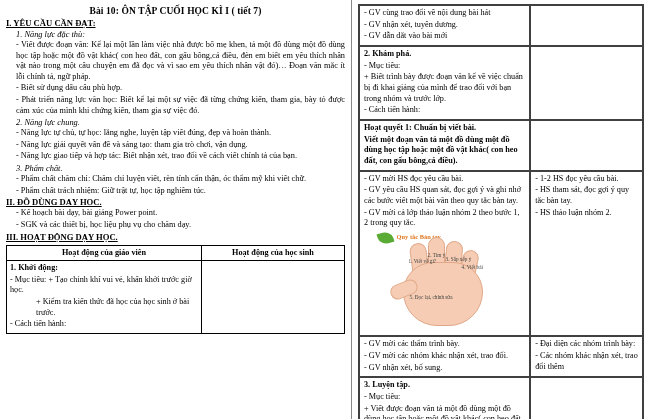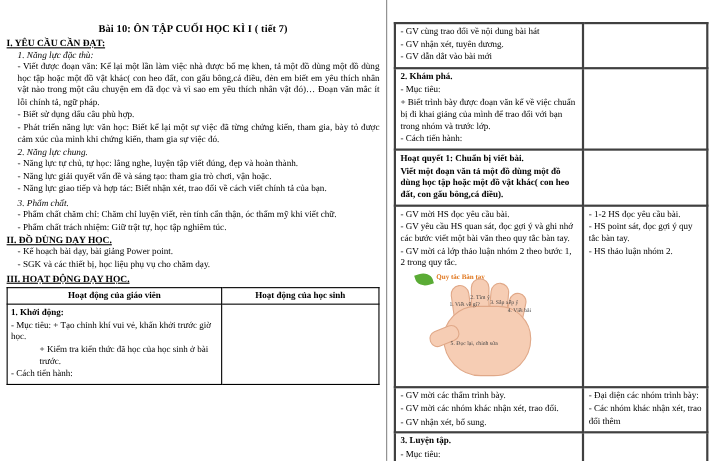--- a/index.html
+++ b/index.html
@@ -16,21 +16,21 @@
   }
   .page {
     position: relative;
     width: 650px;
     height: 419px;
     display: flex;
     box-sizing: border-box;
   }
   .col {
     box-sizing: border-box;
-    padding: 20px 6px 0 6px;
+    padding: 4px 6px 0 6px;
     position: relative;
   }
   .col-left {
     width: 352px;
     border-right: 1px solid #888;
   }
   .col-right {
     width: 298px;
   }
   .b { font-weight: bold; }
@@ -175,21 +175,21 @@
     <div class="t-title">Bài 10: ÔN TẬP CUỐI HỌC KÌ I ( tiết 7)</div>
     <div class="h1">I. YÊU CẦU CẦN ĐẠT:</div>
 
     <div class="h2">1. Năng lực đặc thù:</div>
     <div class="p">- Viết được đoạn văn: Kể lại một lần làm việc nhà được bố mẹ khen, tả một đồ dùng một đồ dùng học tập hoặc một đồ vật khác( con heo đất, con gấu bông,cá điều, đèn em biết em yêu thích nhân vật nào trong một câu chuyện em đã đọc và vì sao em yêu thích nhân vật đó)… Đoạn văn mắc ít lỗi chính tả, ngữ pháp.</div>
     <div class="p">- Biết sử dụng dấu câu phù hợp.</div>
     <div class="p">- Phát triển năng lực văn học: Biết kể lại một sự việc đã từng chứng kiến, tham gia, bày tỏ được cảm xúc của mình khi chứng kiến, tham gia sự việc đó.</div>
 
     <div class="h2">2. Năng lực chung.</div>
     <div class="p">- Năng lực tự chủ, tự học: lắng nghe, luyện tập viết đúng, đẹp và hoàn thành.</div>
-    <div class="p">- Năng lực giải quyết vấn đề và sáng tạo: tham gia trò chơi, vận hoặc.</div>
+    <div class="p">- Năng lực giải quyết vấn đề và sáng tạo: tham gia trò chơi, vận dụng.</div>
     <div class="p">- Năng lực giao tiếp và hợp tác: Biết nhận xét, trao đổi về cách viết chính tả của bạn.</div>
 
     <div class="h2">3. Phẩm chất.</div>
     <div class="p">- Phẩm chất chăm chỉ: Chăm chỉ luyện viết, rèn tính cẩn thận, óc thẩm mỹ khi viết chữ.</div>
     <div class="p">- Phẩm chất trách nhiệm: Giữ trật tự, học tập nghiêm túc.</div>
 
     <div class="h1">II. ĐỒ DÙNG DẠY HỌC.</div>
     <div class="p">- Kế hoạch bài dạy, bài giảng Power point.</div>
     <div class="p">- SGK và các thiết bị, học liệu phụ vụ cho chăm dạy.</div>
 
@@ -260,21 +260,21 @@
               <div class="ftxt lbl1">1. Viết về gì?</div>
               <div class="ftxt lbl2">2. Tìm ý</div>
               <div class="ftxt lbl3">3. Sắp xếp ý</div>
               <div class="ftxt lbl4">4. Viết bài</div>
               <div class="ftxt lbl5">5. Đọc lại, chỉnh sửa</div>
             </div>
           </div>
         </td>
         <td class="rr">
           <p class="cellp">- 1-2 HS đọc yêu cầu bài.</p>
-          <p class="cellp">- HS point sát, đọc gợi ý quy tắc bàn tay.</p>
+          <p class="cellp">- HS tham sát, đọc gợi ý quy tắc bàn tay.</p>
           <p class="cellp">- HS thảo luận nhóm 2.</p>
         </td>
       </tr>
       <tr>
         <td class="rl">
           <p class="cellp">- GV mời các thẩm trình bày.</p>
           <p class="cellp">- GV mời các nhóm khác nhận xét, trao đổi.</p>
           <p class="cellp">- GV nhận xét, bổ sung.</p>
         </td>
         <td class="rr">

